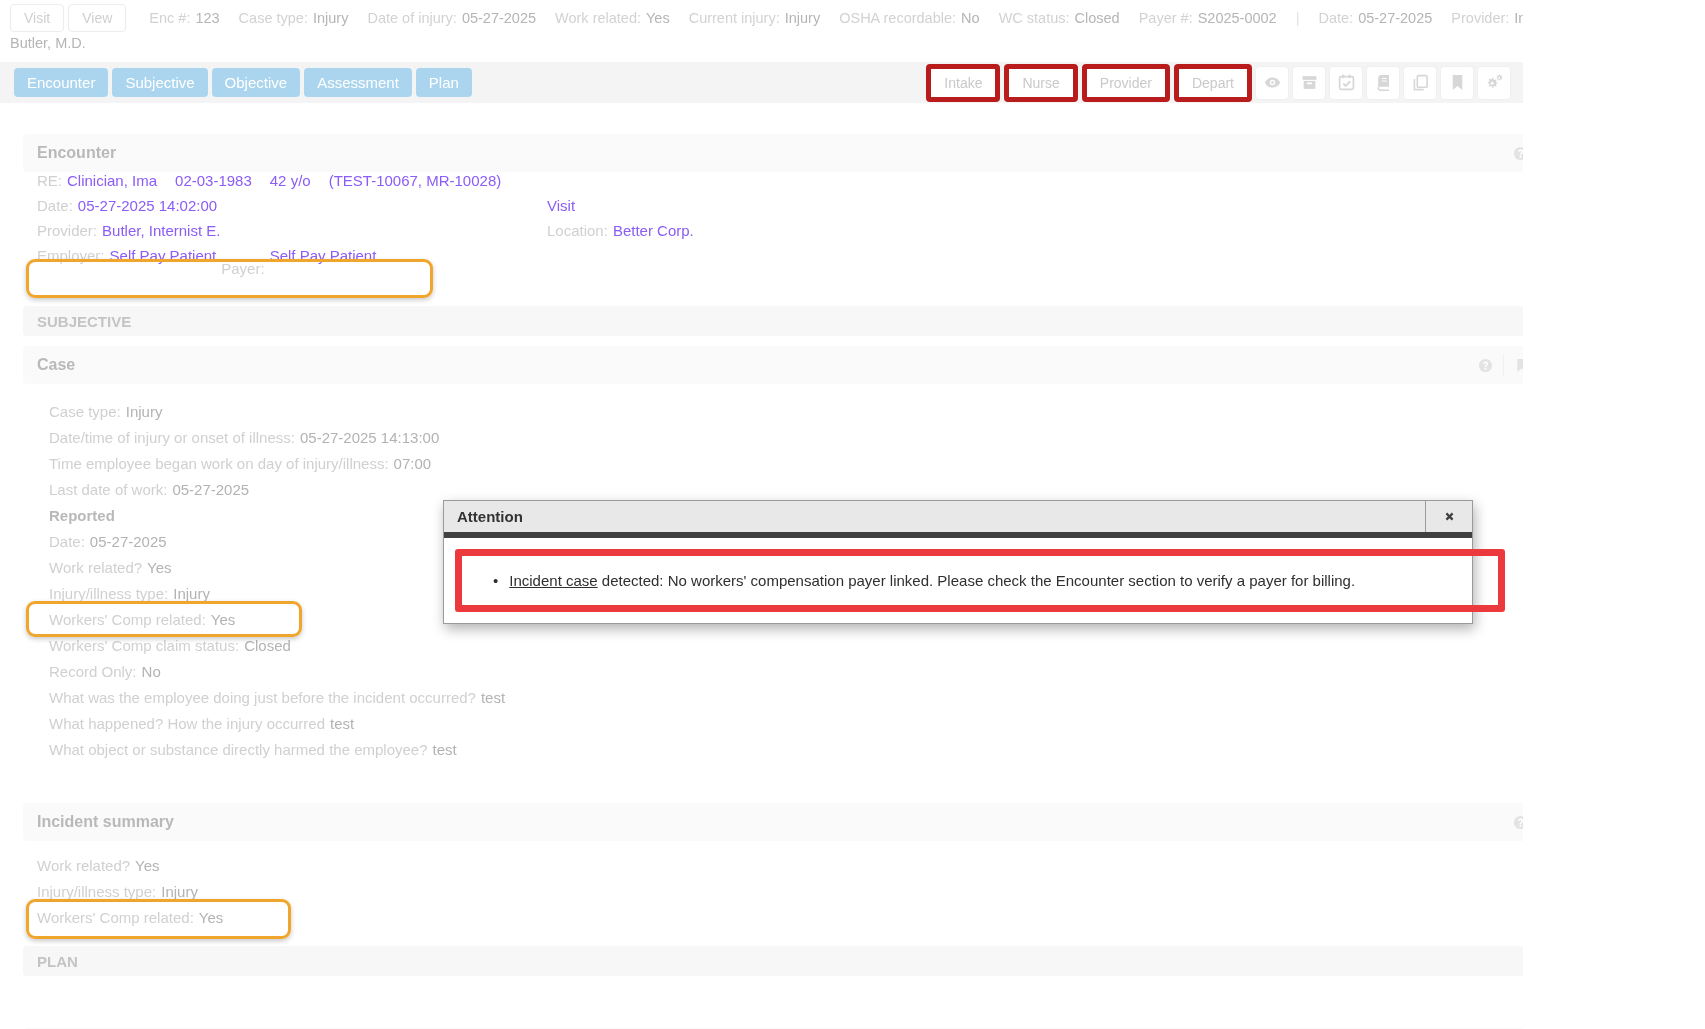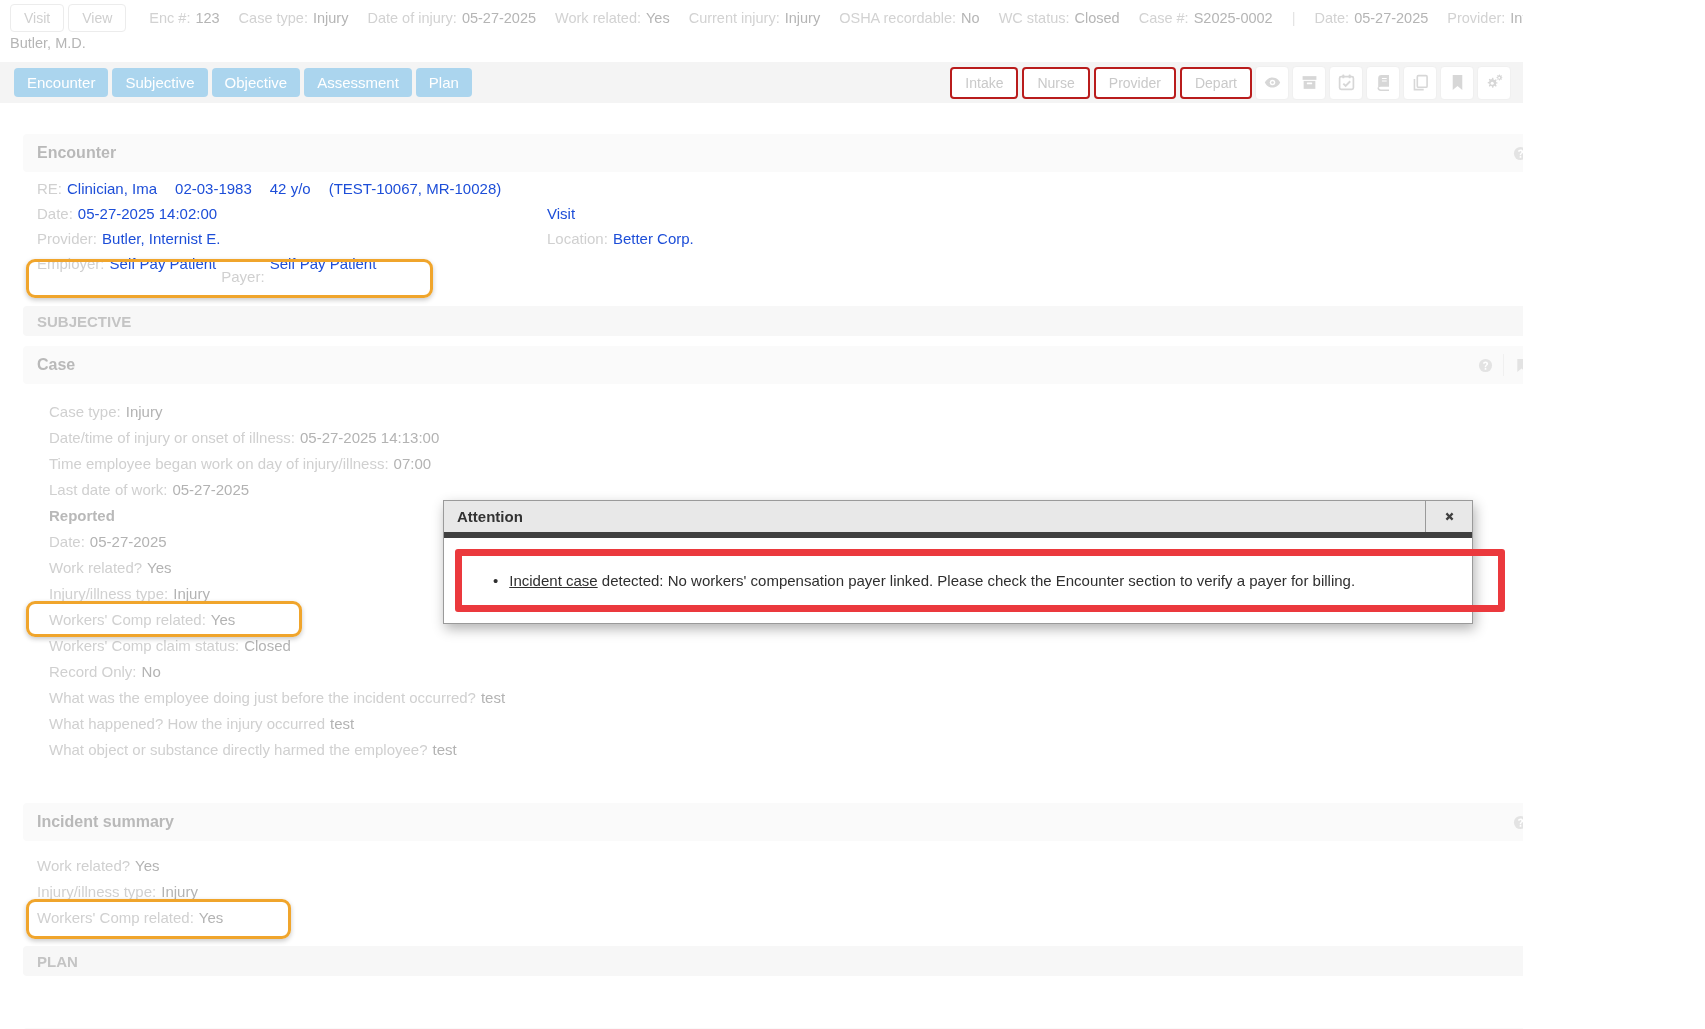--- a/index.html
+++ b/index.html
@@ -16,21 +16,21 @@
   .fld .val { color:#b5b5b5; }
   .tb-divider { color:#e3e3e3; margin-left:19px; font-size:14.5px; }
   .topbar-line2 { position:absolute; left:10px; top:35px; font-size:14.5px; color:#b5b5b5; }
 
   
   .toolbar { position:absolute; top:62px; left:0; width:100%; height:41px; background:#f4f4f4;
              display:flex; align-items:center; padding:0 12px 0 14px; }
   .tab { background:#abd5ee; color:#fff; border:none; border-radius:4px; padding:6px 13px;
          font:15px "Liberation Sans",sans-serif; margin-right:4px; cursor:pointer; }
   .toolbar-right { margin-left:auto; display:flex; align-items:center; }
-  .stage-btn { background:#fff; border:2px solid #b91c1c; border-radius:4px; color:#c9c9c9;
+  .stage-btn { background:#fff; border:5px solid #b91c1c; border-radius:4px; color:#c9c9c9;
                font:14px "Liberation Sans",sans-serif; padding:6px 13px; margin-left:4px; cursor:pointer;text-align:right; }
   .tool-ic { width:34px; height:34px; background:#fff; border:1px solid #f0f0f0; border-radius:4px;
              display:flex; align-items:center; justify-content:center; color:#d7d7d7; margin-left:3px; cursor:pointer; }
   .tool-ic svg { width:17px; height:17px; }
 
   
   .sec-head { position:absolute; left:23px; width:1659px; height:38px; background:#fafafa; border-radius:4px;
               display:flex; align-items:center; padding:0 4px 0 14px; }
   .sec-title { font-size:16px; font-weight:bold; color:#b9b9b9; }
   .sec-icons { margin-left:auto; display:flex; align-items:center; height:26px; }
@@ -42,21 +42,21 @@
           display:flex; align-items:center; padding:0 14px; font-size:15px; font-weight:bold; color:#c4c4c4; }
 
   
   .body-block { position:absolute; left:23px; width:1659px; font-size:15px; }
   .row { height:26px; display:flex; align-items:center; padding-left:26px; white-space:nowrap; }
   .row .lbl { color:#d0d0d0; margin-right:5px; }
   .row .val { color:#b3b3b3; }
   .row.strong .lbl { color:#b9b9b9; font-weight:bold; }
   .enc-row { height:25px; display:flex; align-items:center; padding-left:14px; white-space:nowrap; }
   .enc-row .lbl { color:#d0d0d0; margin-right:5px; }
-  .enc-row .val { color:#1d4ed8; }
+  .enc-row .val { color:#8b5cf6; }
   .gap18 { margin-left:18px; }
   .gap14 { margin-left:14px;margin-top:25px; }
   .enc-right { position:absolute; left:524px; display:flex; }
 
   
   .orange-box { position:absolute; border:3px solid #f0a52c; border-radius:9px;
                 box-shadow:0 2px 5px rgba(0,0,0,.22); pointer-events:none; z-index:20; }
   .red-box { position:absolute; border:7px solid #eb393d; border-radius:3px; pointer-events:none; z-index:70; }
 
   
@@ -163,21 +163,21 @@
         </span>
       <span class="fld">
           <span class="lbl">OSHA recordable:</span>
           <span class="val">No</span>
         </span>
       <span class="fld">
           <span class="lbl">WC status:</span>
           <span class="val">Closed</span>
         </span>
       <span class="fld">
-          <span class="lbl">Case #:</span>
+          <span class="lbl">Payer #:</span>
           <span class="val">S2025-0002</span>
         </span>
       <span class="tb-divider">|</span>
       <span class="fld">
           <span class="lbl">Date:</span>
           <span class="val">05-27-2025</span>
         </span>
       <span class="fld">
           <span class="lbl">Provider:</span>
           <span class="val">Internist E.</span>
@@ -259,21 +259,21 @@
           </svg>
         </span>
       <span class="sec-ic">
           <svg>
             <use href="#ic-x"></use>
           </svg>
         </span>
     </span>
   </div>
 
-  <div class="body-block" style="top:176px;">
+  <div class="body-block" style="top:168px;">
     <div class="enc-row">
       <span class="lbl">RE:</span>
       <span class="val">Clinician, Ima</span>
       <span class="val gap18">02-03-1983</span>
       <span class="val gap18">42 y/o</span>
       <span class="val gap18">(TEST-10067, MR-10028)</span>
     </div>
     <div class="enc-row">
       <span class="lbl">Date:</span>
       <span class="val">05-27-2025 14:02:00</span>

